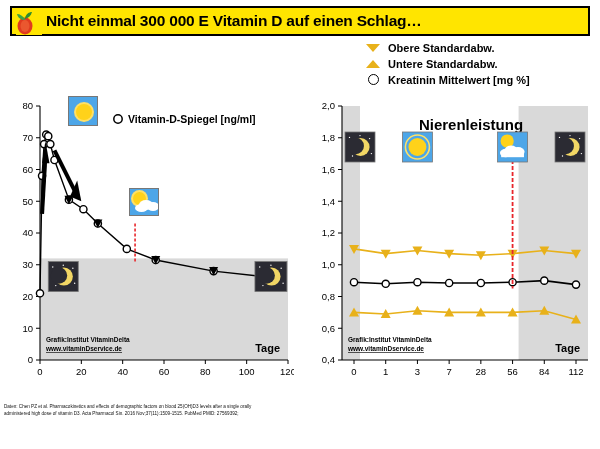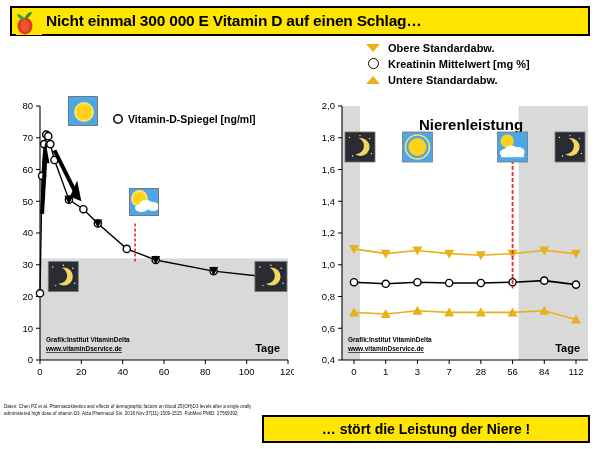--- a/index.html
+++ b/index.html
@@ -99,26 +99,26 @@
     </div>
     <div class="header-title">Nicht einmal 300 000 E Vitamin D auf einen Schlag…</div>
   </div>
 
   <div class="legend-right">
     <div class="row">
       <span class="sym"><span class="tri-down"></span></span>
       <span>Obere Standardabw.</span>
     </div>
     <div class="row">
+      <span class="sym"><span class="tri-up"></span></span>
+      <span>Untere Standardabw.</span>
+    </div>
+    <div class="row">
       <span class="sym"><span class="circ-marker"></span></span>
       <span>Kreatinin Mittelwert   [mg %]</span>
-    </div>
-    <div class="row">
-      <span class="sym"><span class="tri-up"></span></span>
-      <span>Untere Standardabw.</span>
     </div>
   </div>
 
   <div class="panel" id="panel-left">
     <svg id="svg-left" width="288" height="305" viewBox="0 0 288 305">
         <rect x="34" y="166.39999999999998" width="248" height="101.60000000000002" fill="#D9D9D9"></rect>
         <line x1="34" y1="14" x2="34" y2="268" stroke="#000" stroke-width="1.1"></line>
         <line x1="34" y1="268" x2="282" y2="268" stroke="#000" stroke-width="1.1"></line>
         <line x1="30" y1="268" x2="34" y2="268" stroke="#000" stroke-width="1"></line>
         <text x="27" y="271.3" text-anchor="end" class="tick-label">0</text>
@@ -320,17 +320,14 @@
         <text x="46" y="250" class="credit">Grafik:Institut VitaminDelta</text>
         <text x="46" y="259" class="credit-link">www.vitaminDservice.de</text>
         <text x="278" y="260" text-anchor="end" class="days">Tage</text>
       </svg>
   </div>
 
   <div class="source">Daten: Chen PZ et al.
 Pharmacokinetics and effects of demographic factors on blood 25(OH)D3 levels after a single orally administered high dose of vitamin D3. Acta Pharmacol Sin. 2016 Nov;37(11):1509-1515.
 PubMed PMID: 27569392;</div>
 
-  <div class="footer">
-    <div class="footer-text">… stört die Leistung der Niere !</div>
-  </div>
 
 </div>
 
 </body></html>

